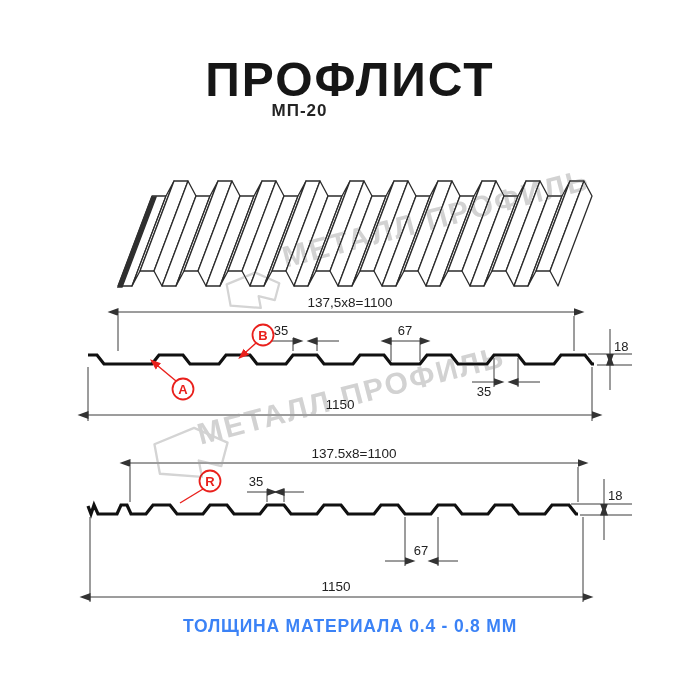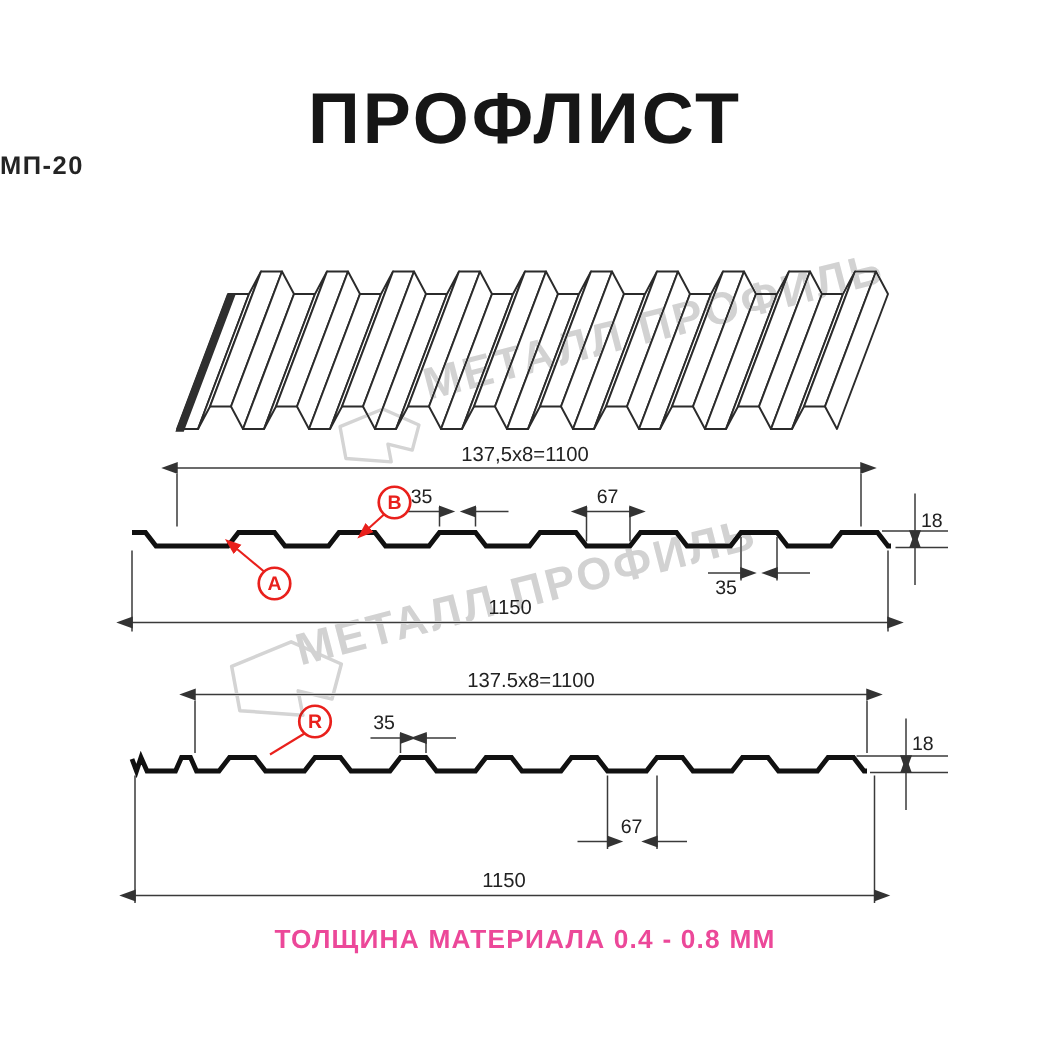--- a/index.html
+++ b/index.html
@@ -1,23 +1,23 @@
 <!DOCTYPE html>
 <html><head>
 <meta charset="utf-8">
 <style>
   html,body{margin:0;padding:0;background:#ffffff;}
   #page{position:relative;width:700px;height:700px;background:#ffffff;overflow:hidden;
         font-family:"Liberation Sans",sans-serif;}
   .title{position:absolute;left:0;top:52px;width:700px;text-align:center;
          font-size:48px;font-weight:bold;letter-spacing:2px;color:#161616;}
-  .subtitle{position:absolute;left:0;top:101px;width:599px;text-align:left;
+  .subtitle{position:absolute;left:0;top:101px;width:599px;text-align:center;
             font-size:17px;font-weight:600;letter-spacing:1px;color:#242424;}
   .footer{position:absolute;left:0;top:616px;width:700px;text-align:center;
-          font-size:17.5px;font-weight:600;letter-spacing:0.8px;color:#ec4899;}
+          font-size:17.5px;font-weight:600;letter-spacing:0.8px;color:#3b82f6;}
   .wm{position:absolute;white-space:nowrap;color:#d2d2d2;font-weight:bold;
       font-size:30px;line-height:34px;letter-spacing:2px;
       transform-origin:0 50%;mix-blend-mode:darken;pointer-events:none;}
   .wm1{left:283px;top:241px;transform:rotate(-14.5deg);}
   .wm2{left:198px;top:418px;transform:rotate(-14.5deg);}
   .wmlogo{position:absolute;mix-blend-mode:darken;pointer-events:none;}
   svg text{font-family:"Liberation Sans",sans-serif;}
   .dimtxt{font-size:13px;fill:#222222;}
   .redtxt{font-size:13px;font-weight:bold;fill:#e9201c;}
 </style>

